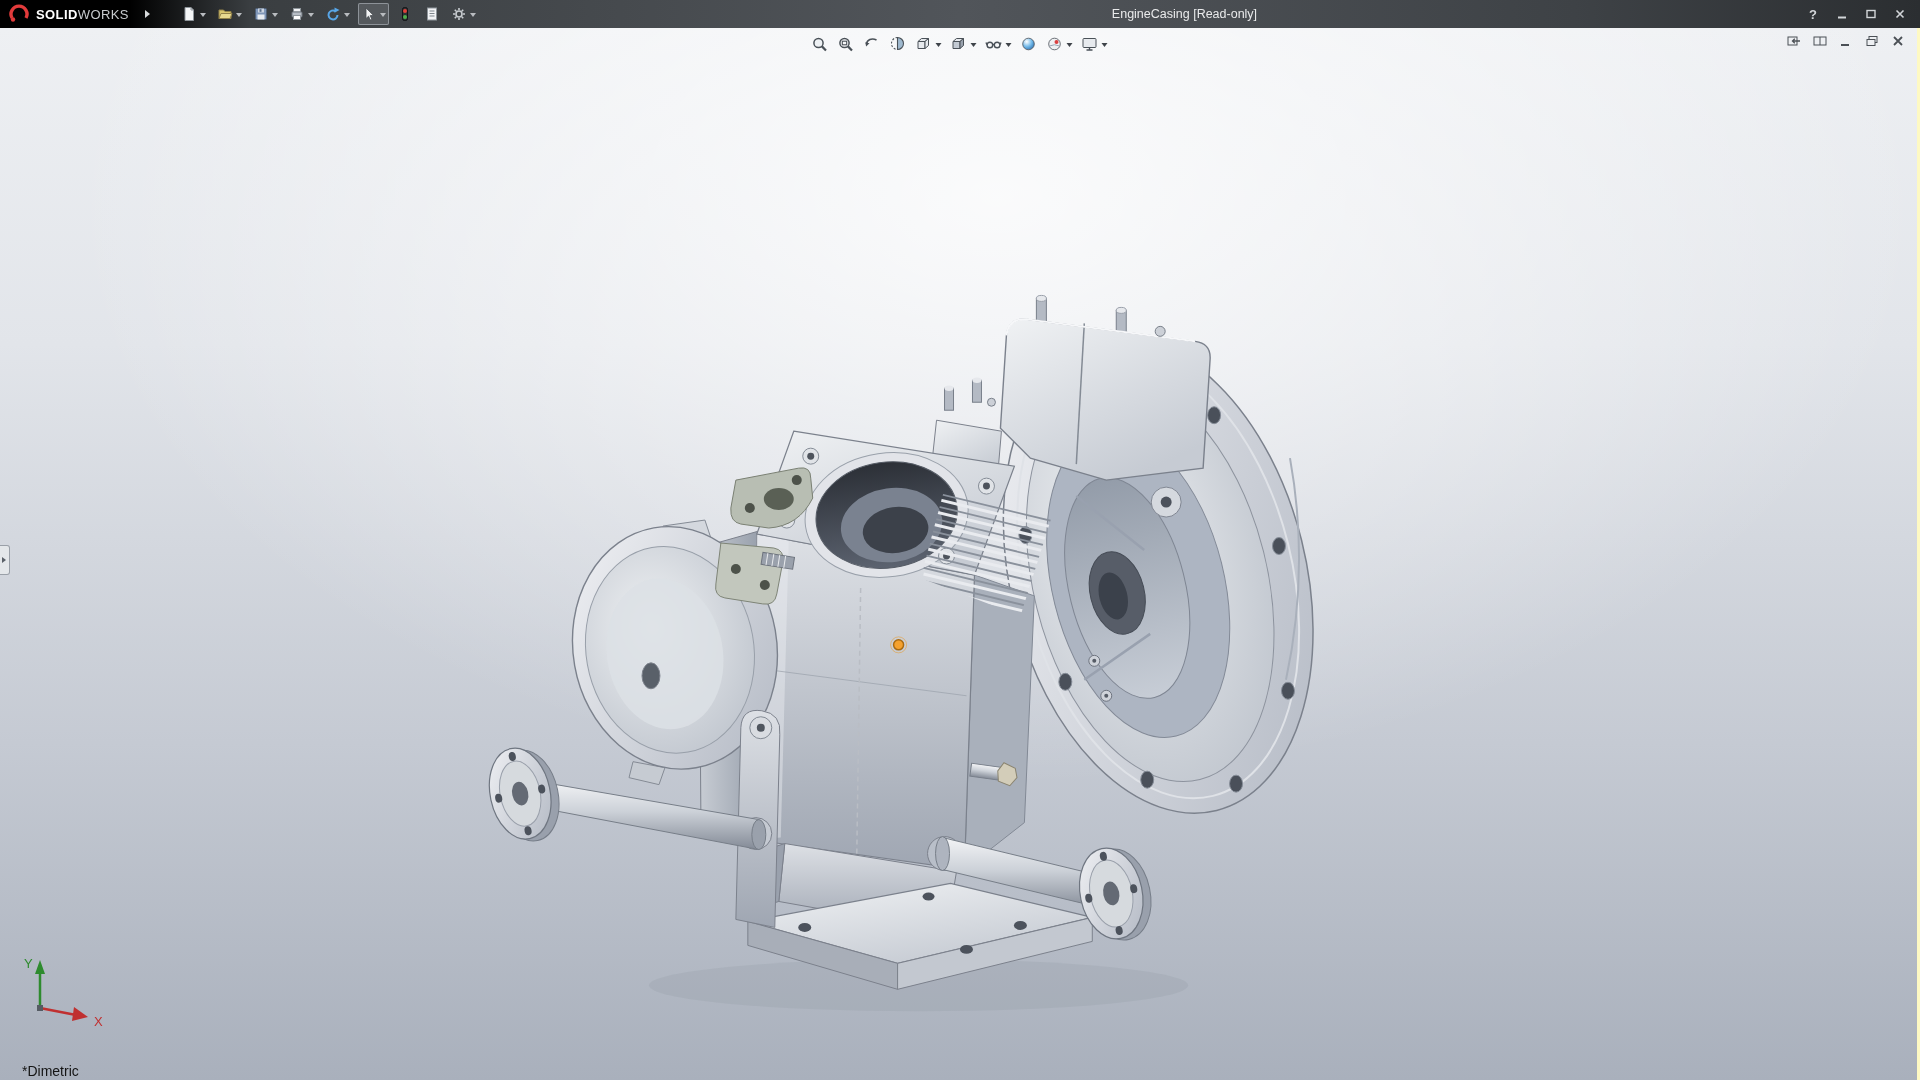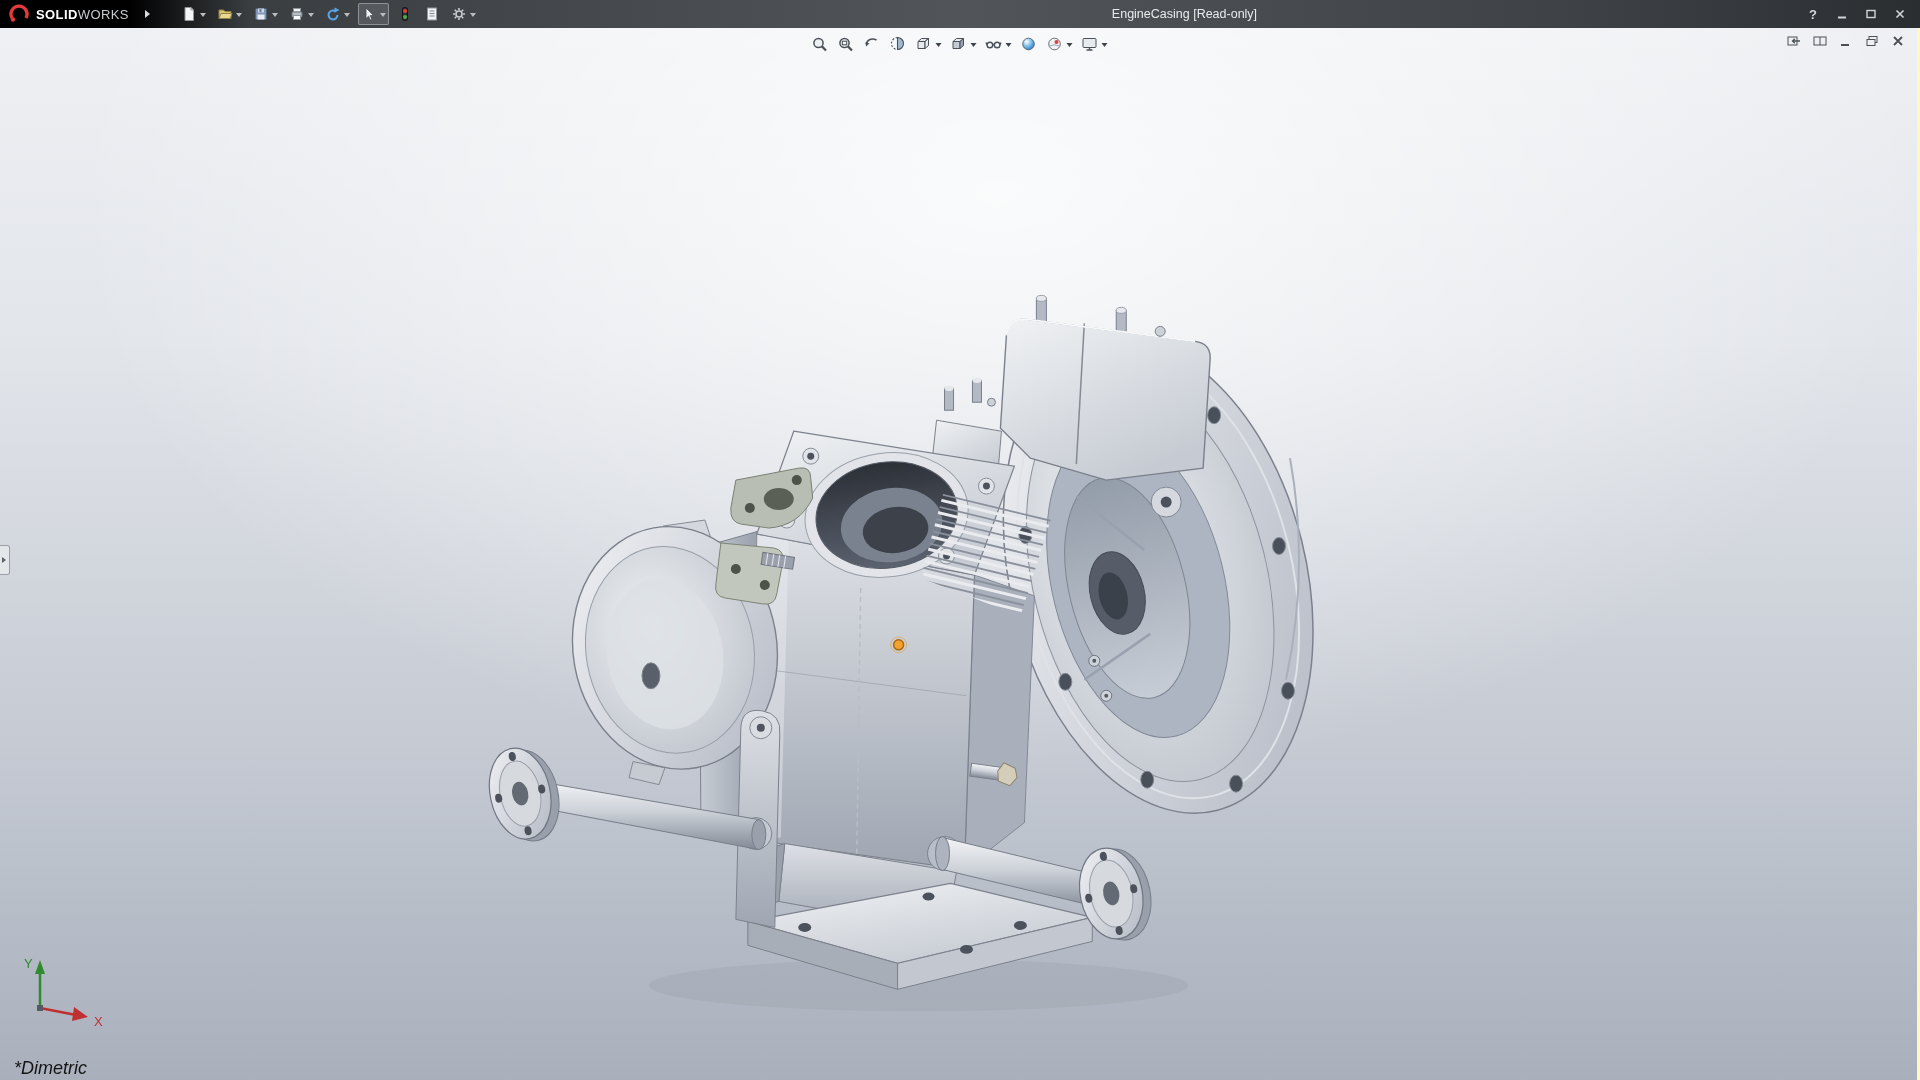--- a/index.html
+++ b/index.html
@@ -31,21 +31,21 @@
   .hud .tb{height:24px;}
   .hud .caret{border-top-color:#3f444a;}
   
   .docctl{position:absolute;top:5px;right:10px;display:flex;align-items:center;gap:8px;}
   .db{width:18px;height:15px;display:flex;align-items:center;justify-content:center;}
   
   .splitter{position:absolute;left:0;top:517px;width:9px;height:28px;background:#e4e7ea;
     border:1px solid #9aa0a8;border-left:none;border-radius:0 3px 3px 0;
     display:flex;align-items:center;justify-content:center;}
   .splitter::after{content:"";width:0;height:0;border:3px solid transparent;border-left:4px solid #5a6068;margin-left:2px;}
-  .viewlabel{position:absolute;left:14px;bottom:1px;font-size:18px;color:#141414;font-style:italic;}
+  .viewlabel{position:absolute;left:22px;bottom:1px;font-size:14px;color:#141414;}
   .triad-svg{position:absolute;left:6px;bottom:24px;width:130px;height:110px;}
 </style>
 </head>
 <body>
 
 <div class="window">
 
   <div class="titlebar">
     <div class="brand">
       <svg width="22" height="22" viewBox="0 0 22 22">

